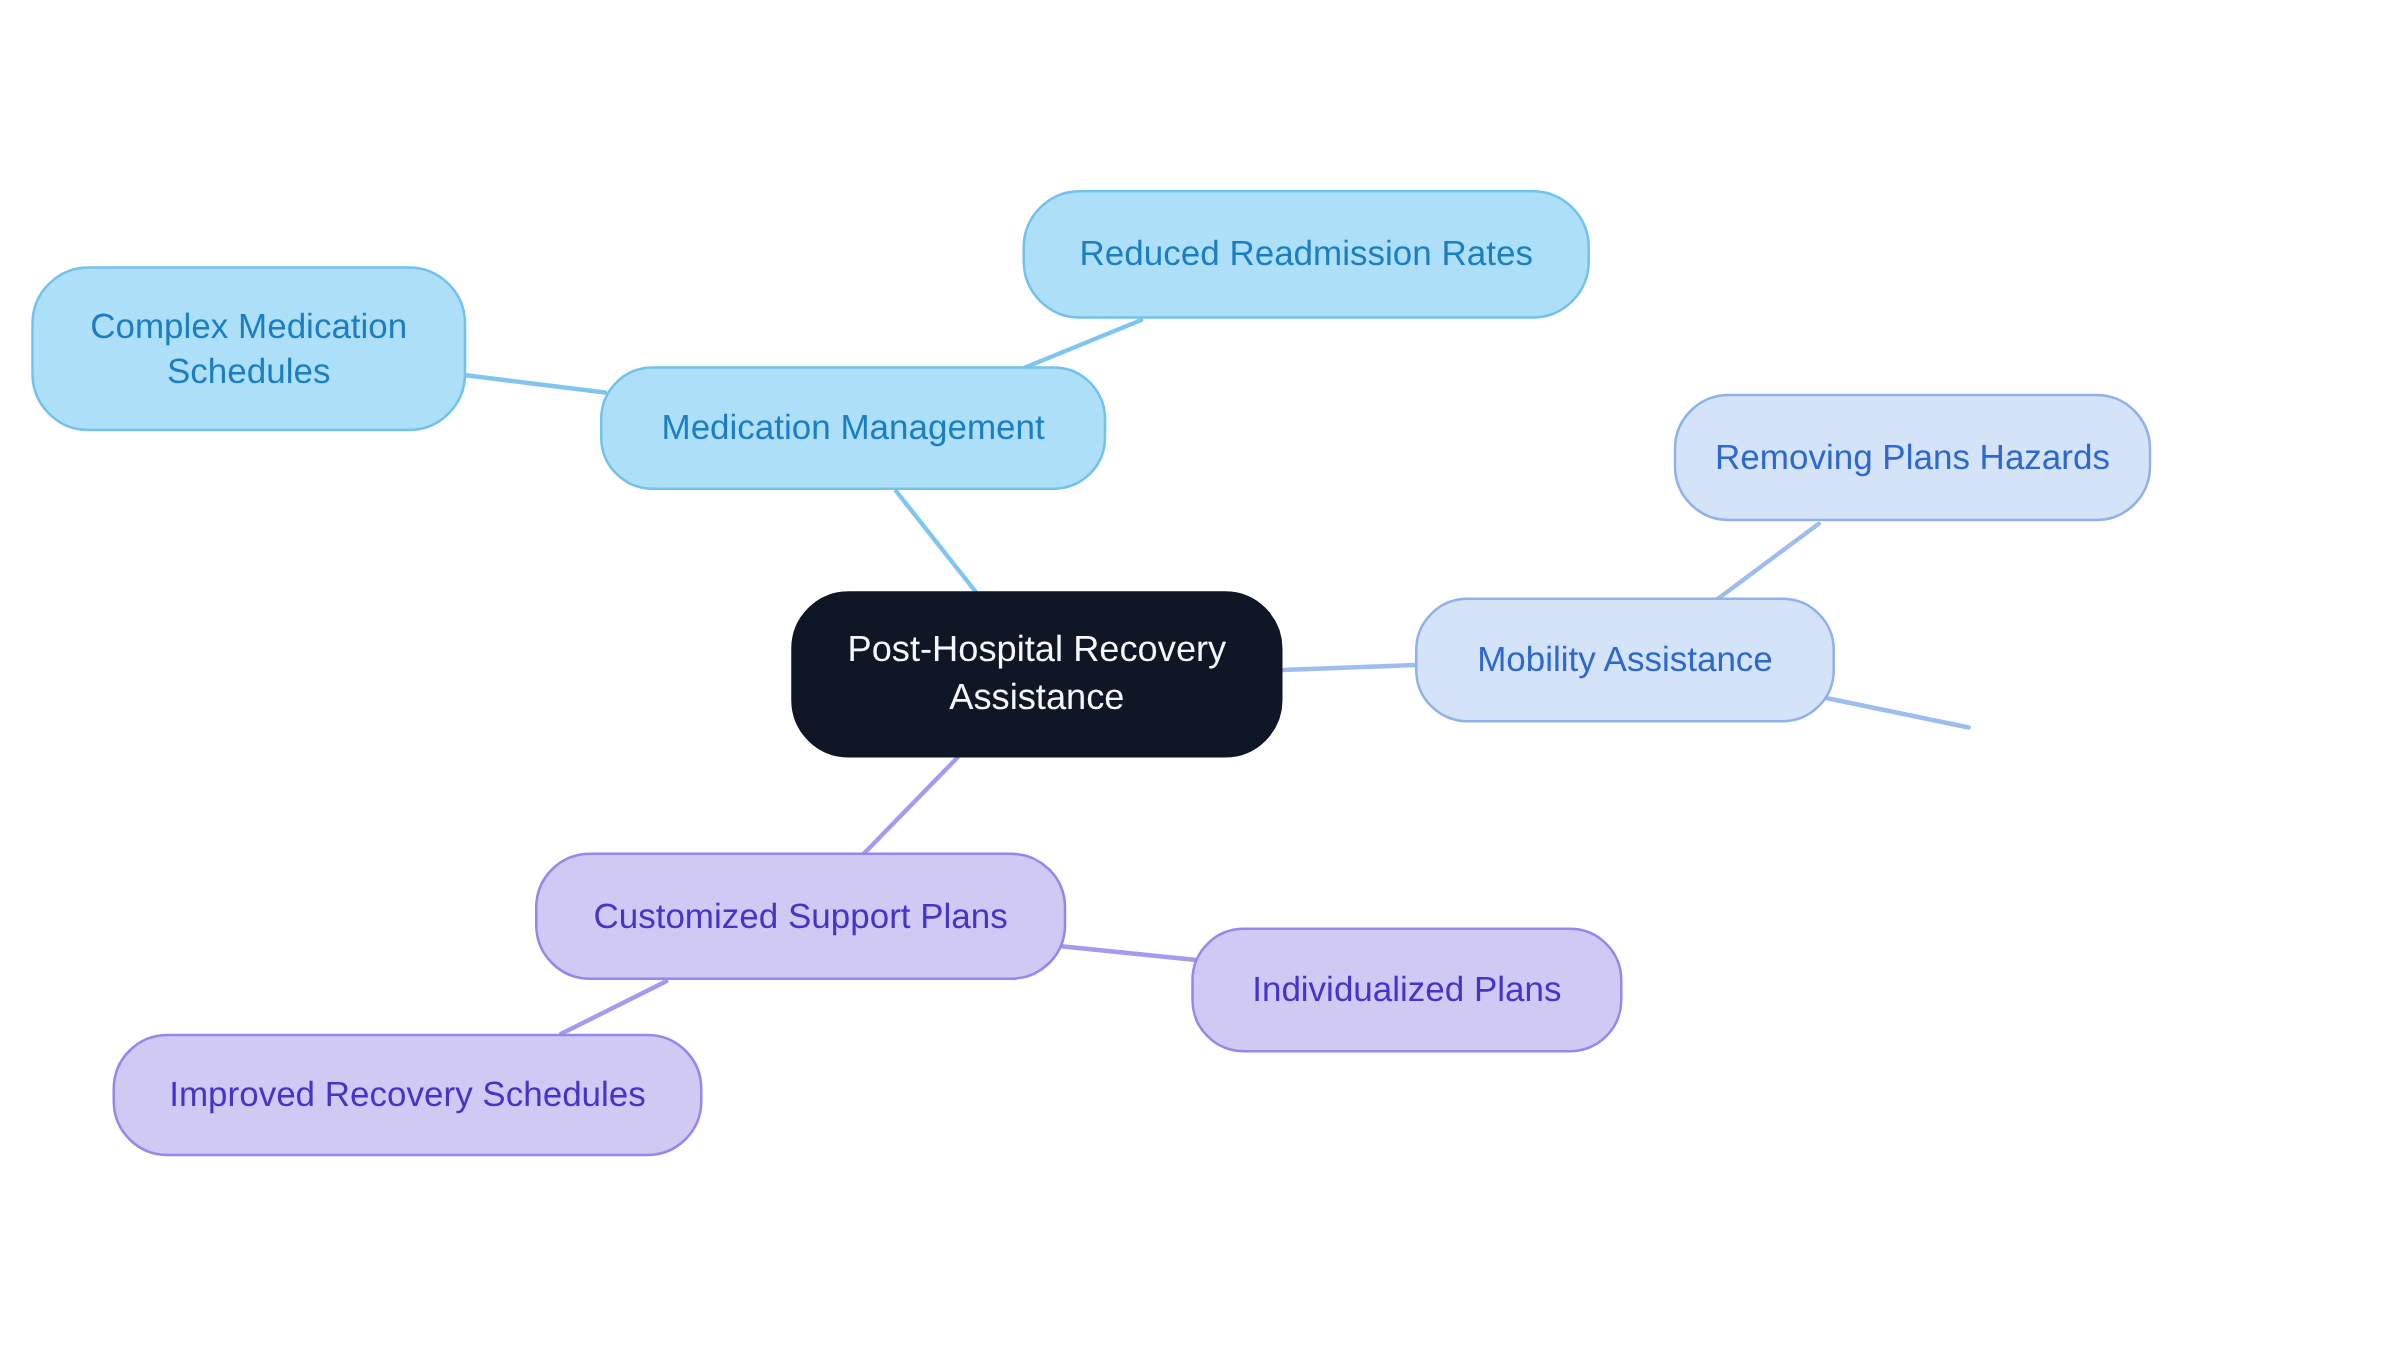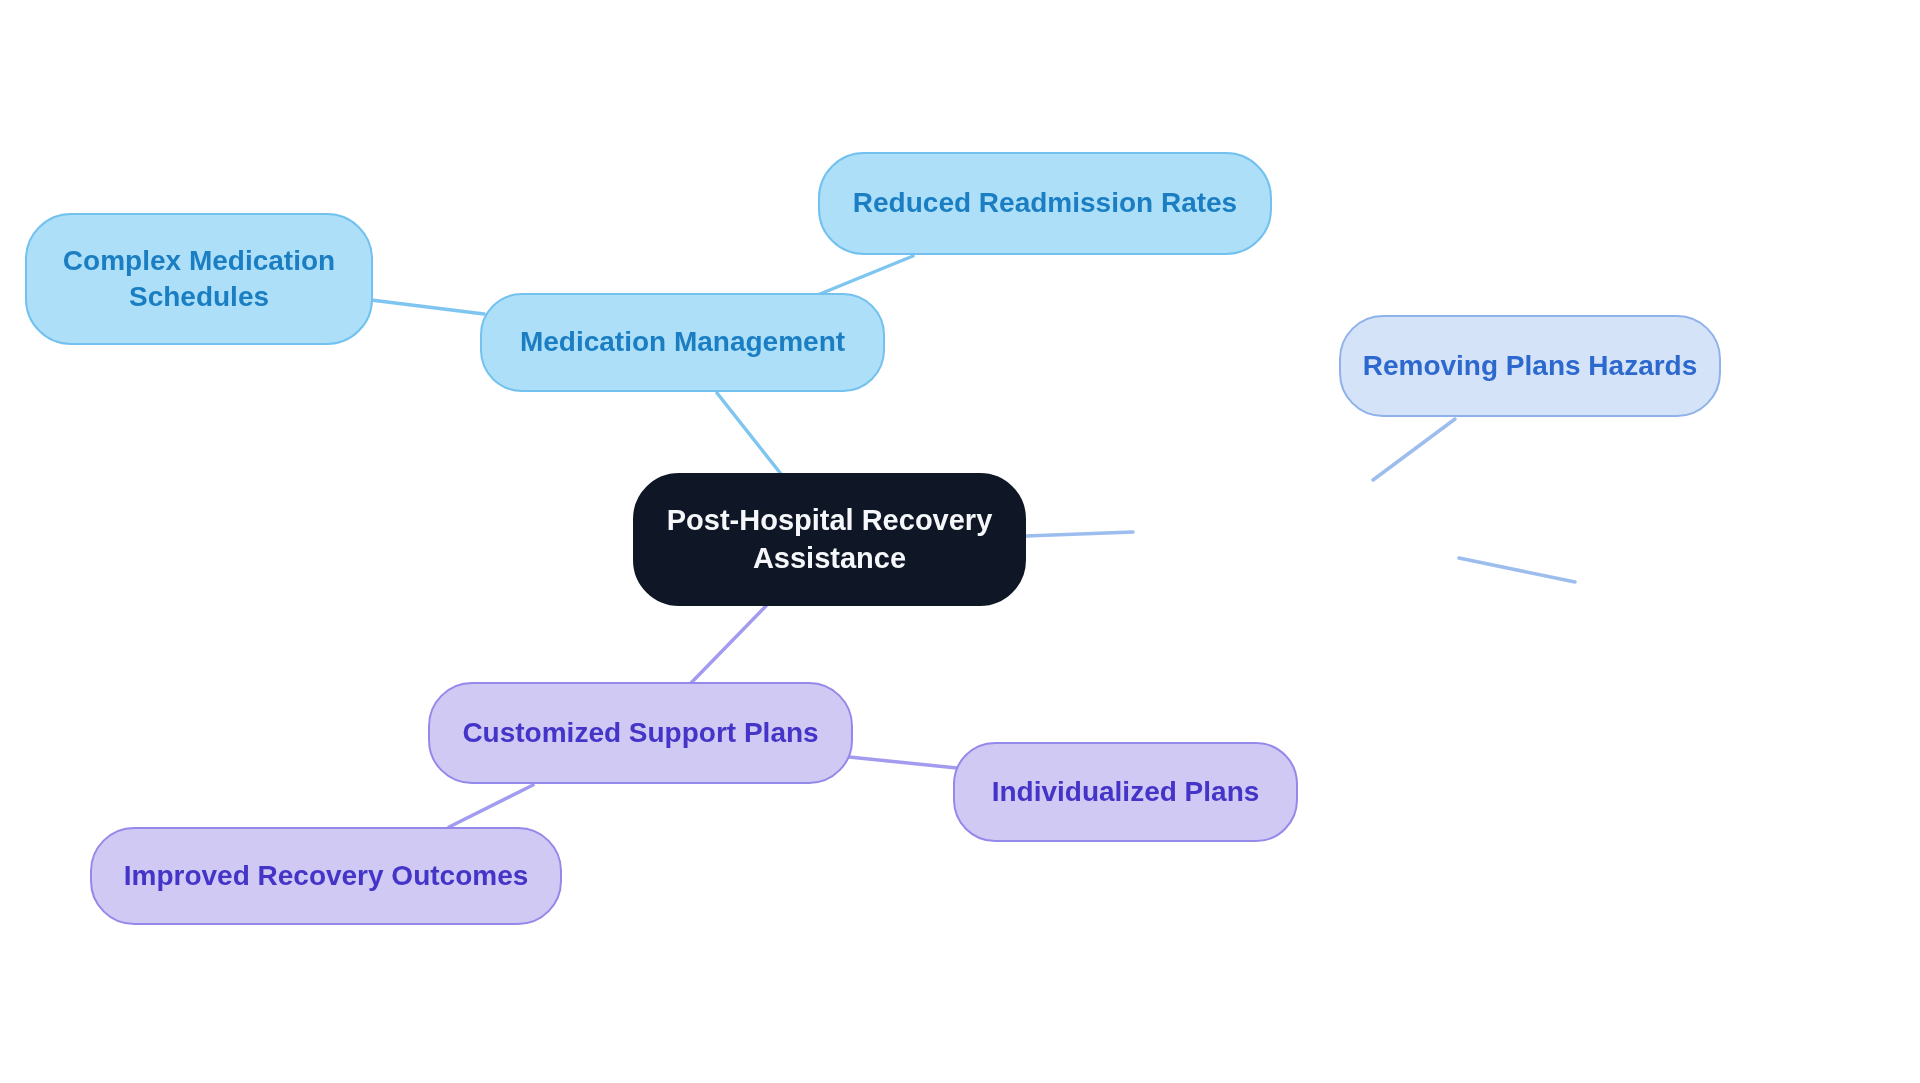--- a/index.html
+++ b/index.html
@@ -31,21 +31,20 @@
     text-align: center;
     box-sizing: border-box;
     border: 2px solid transparent;
     font-size: 28px;
     line-height: 1.3;
     cursor: default;
     user-select: none;
   }
   .node .label {
     display: inline-block;
-    font-weight: bold;
   }
   .node--sky {
     background: var(--sky_fill);
     border-color: var(--sky_border);
     color: var(--sky_text);
   }
   .node--peri {
     background: var(--peri_fill);
     border-color: var(--peri_border);
     color: var(--peri_text);
@@ -90,31 +89,34 @@
   </div>
 
   <div class="node node--sky" style="left:480px; top:293px; width:405px; height:99px; border-radius:42px;align-items:center;">
     <span class="label">Medication Management</span>
   </div>
 
   <div class="node node--peri" style="left:1339px; top:315px; width:382px; height:102px; border-radius:44px;">
     <span class="label">Removing Plans Hazards</span>
   </div>
 
+  <div class="node node--peri" style="left:1132px; top:478px; width:336px; height:100px; border-radius:42px;">
+    <span class="label">Mobility Assistance</span>
+  </div>
 
 
   <div class="node node--central" style="left:633px; top:473px; width:393px; height:133px; border-radius:46px;">
     <span class="label">Post-Hospital Recovery Assistance</span>
   </div>
 
   <div class="node node--purple" style="left:428px; top:682px; width:425px; height:102px; border-radius:44px;">
     <span class="label">Customized Support Plans</span>
   </div>
 
   <div class="node node--purple" style="left:953px; top:742px; width:345px; height:100px; border-radius:42px;">
     <span class="label">Individualized Plans</span>
   </div>
 
   <div class="node node--purple" style="left:90px; top:827px; width:472px; height:98px; border-radius:44px;">
-    <span class="label">Improved Recovery Outcomes</span>
+    <span class="label">Improved Recovery Schedules</span>
   </div>
 
 </div>
 
 </body></html>

